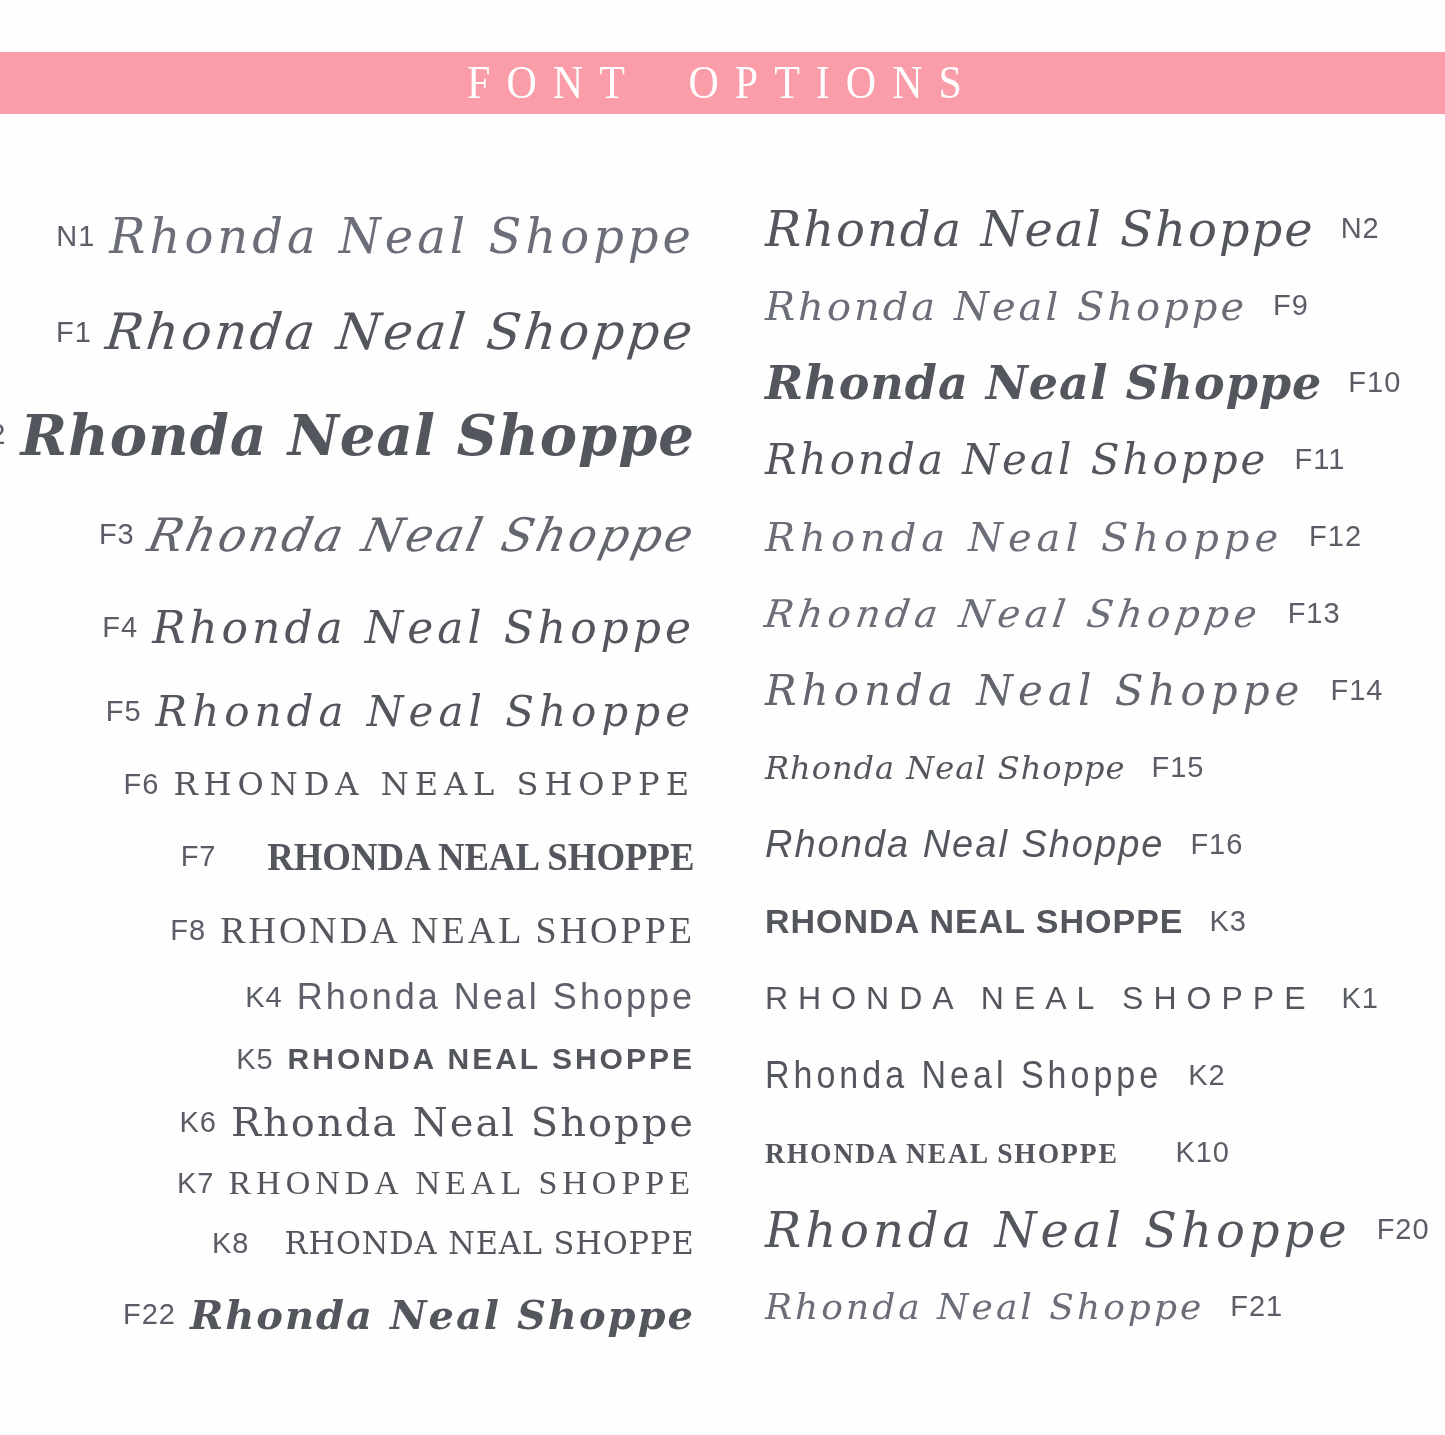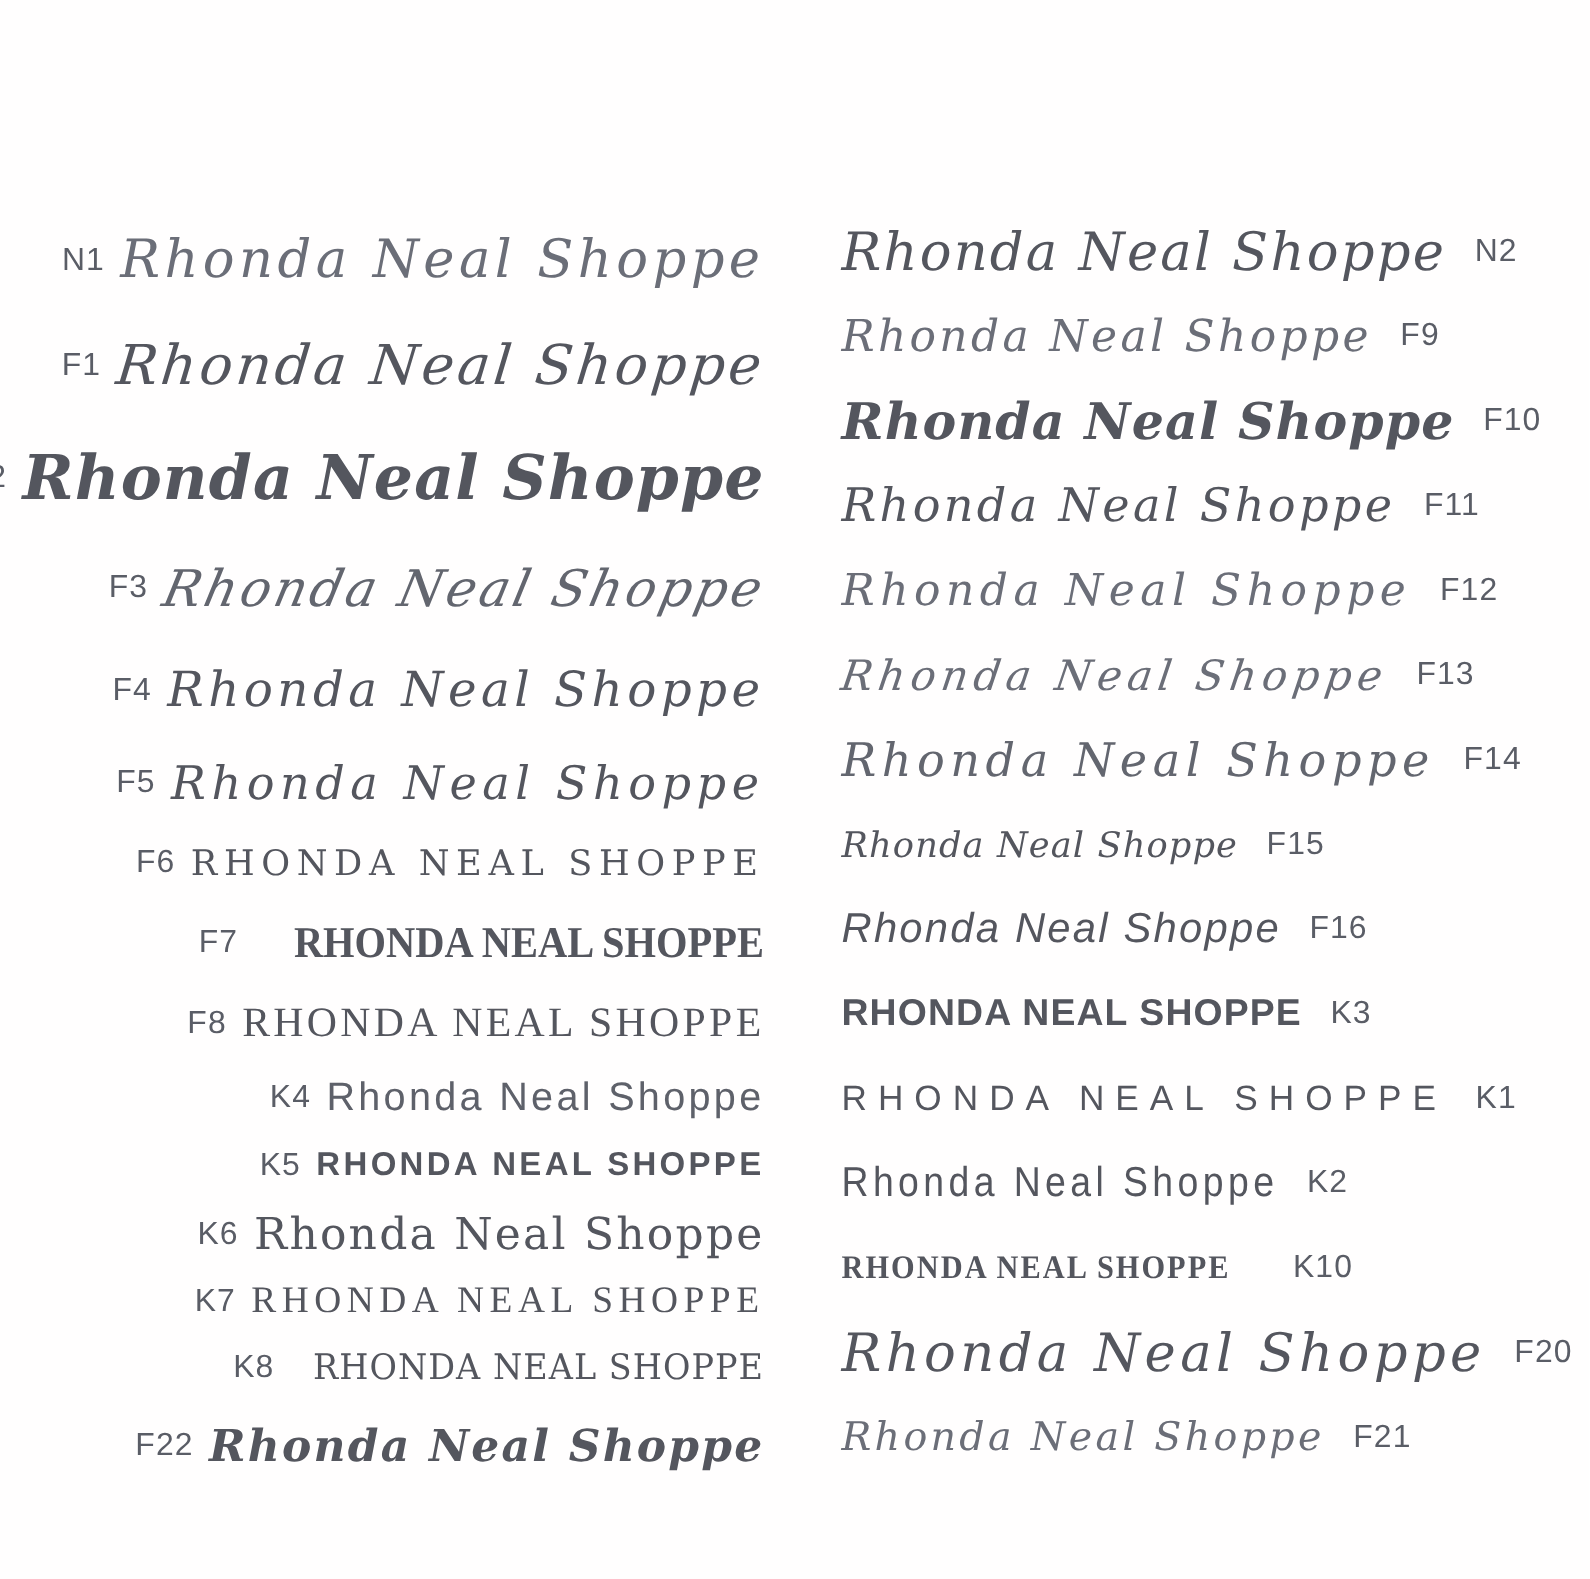--- a/index.html
+++ b/index.html
@@ -64,20 +64,23 @@
   .f-K1 {font:32px "Liberation Sans",sans-serif;letter-spacing:10px;}
   .f-K2 {font:34px "Liberation Sans",sans-serif;letter-spacing:4px;transform:scaleY(1.12);}
   .f-K10{font:700 30px "Liberation Serif",serif;letter-spacing:2px;transform:scaleX(.92);transform-origin:left center;}
   .f-F20{font:italic 48px "DejaVu Serif",serif;letter-spacing:4px;}
   .f-F21{font:italic 36px "DejaVu Serif",serif;letter-spacing:3px;color:#6b6e78;}
 </style>
 </head>
 <body>
 
 <div class="page">
+  <div class="header-bar">
+    <span class="header-title">FONT OPTIONS</span>
+  </div>
   <div class="columns">
     <div class="col col-left" id="col-left">
         <div class="row left r-N1">
           <span class="code">N1</span>
           <span class="sample f-N1">Rhonda Neal Shoppe</span>
         </div>
         <div class="row left r-F1">
           <span class="code">F1</span>
           <span class="sample f-F1">Rhonda Neal Shoppe</span>
         </div>

